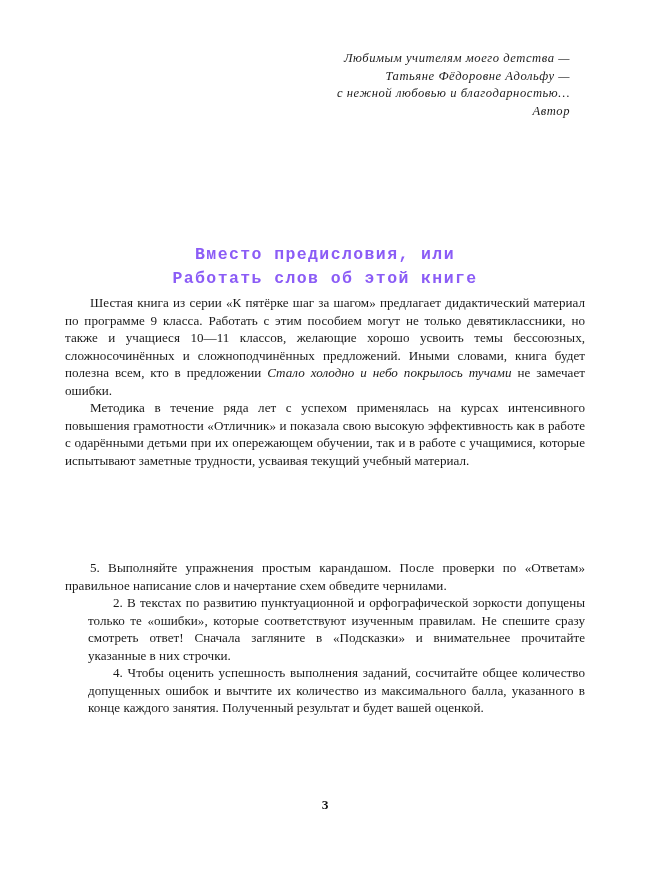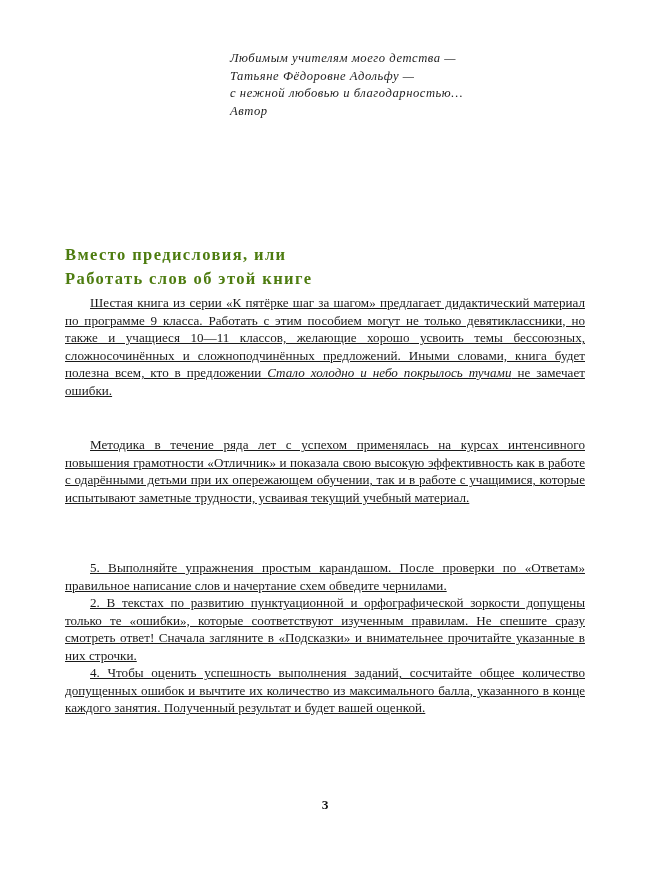--- a/index.html
+++ b/index.html
@@ -20,40 +20,41 @@
     position: absolute;
     inset: 0;
   }
 
   
   .dedication {
     position: absolute;
     left: 230px;
     top: 50px;
     width: 340px;
-    text-align: left;
+    text-align: right;
     font-style: italic;
     font-size: 12.6px;
     line-height: 17.6px;
     letter-spacing: 0.55px;
     color: #1c1c1c;
   }
   .dedication .ded-line {
     display: block;
     white-space: nowrap;
   }
 
   
   .section-heading {
     position: absolute;
     left: 65px;
     width: 520px;
-    font-family: Liberation Serif, serif;
+    text-align: center;
+    font-family: Liberation Mono, monospace;
     font-weight: bold;
-    color: #4d7c0f;
+    color: #8b5cf6;
   }
   #heading-preface {
     top: 232px;
     font-size: 16.5px;
     line-height: 24px;
     letter-spacing: 1.4px;
   }
   #heading-preface .hd-line {
     display: block;
   }
@@ -72,38 +73,37 @@
     font-size: 13.1px;
     line-height: 17.55px;
     text-align: justify;
     text-justify: inter-word;
     color: #1a1a1a;
     letter-spacing: 0.02px;
   }
   .body-block p {
     margin: 0;
     text-indent: 25px;
-    text-decoration: underline;
   }
   .body-block p:last-child {
     text-align: justify;
-    margin-top: 37px;
   }
   .body-block p.last-line-left {
     text-align-last: left;
   }
   em {
     font-style: italic;
   }
 
   #intro-block { top: 294px; }
   #howto-block { top: 559px; }
 
   #howto-block p + p {
     margin-top: 0;
+    margin-left: 23px;
   }
 
   
   .page-number {
     position: absolute;
     left: 0;
     right: 0;
     top: 797px;
     text-align: center;
     font-family: "Liberation Serif", "DejaVu Serif", serif;

